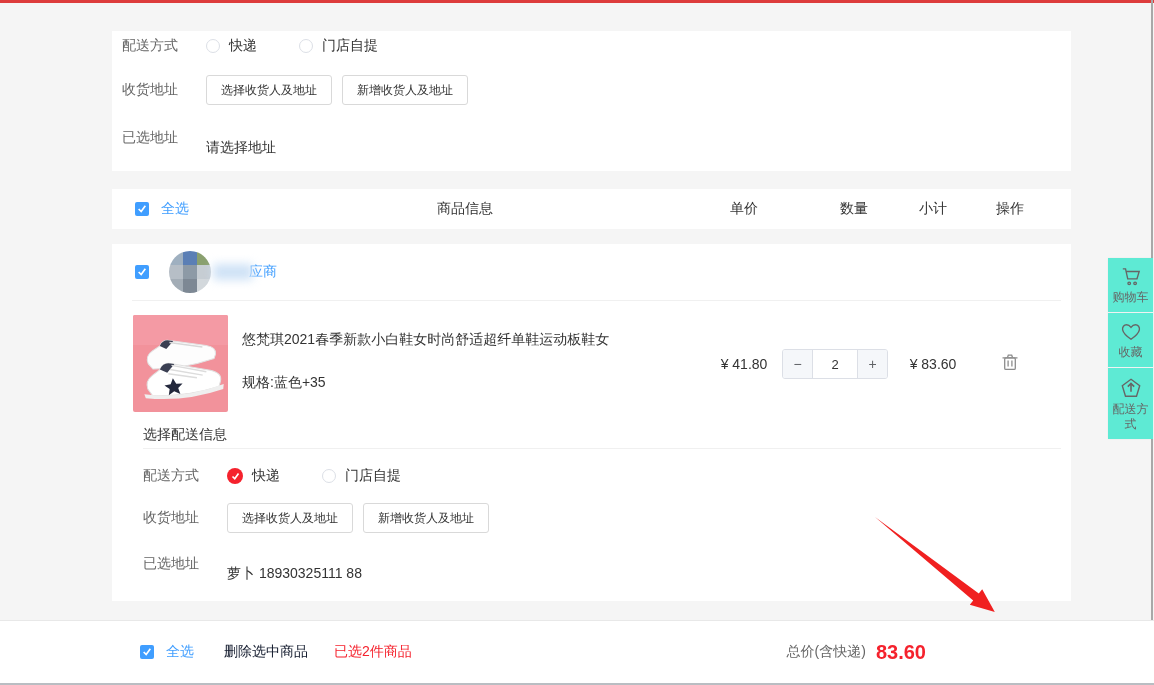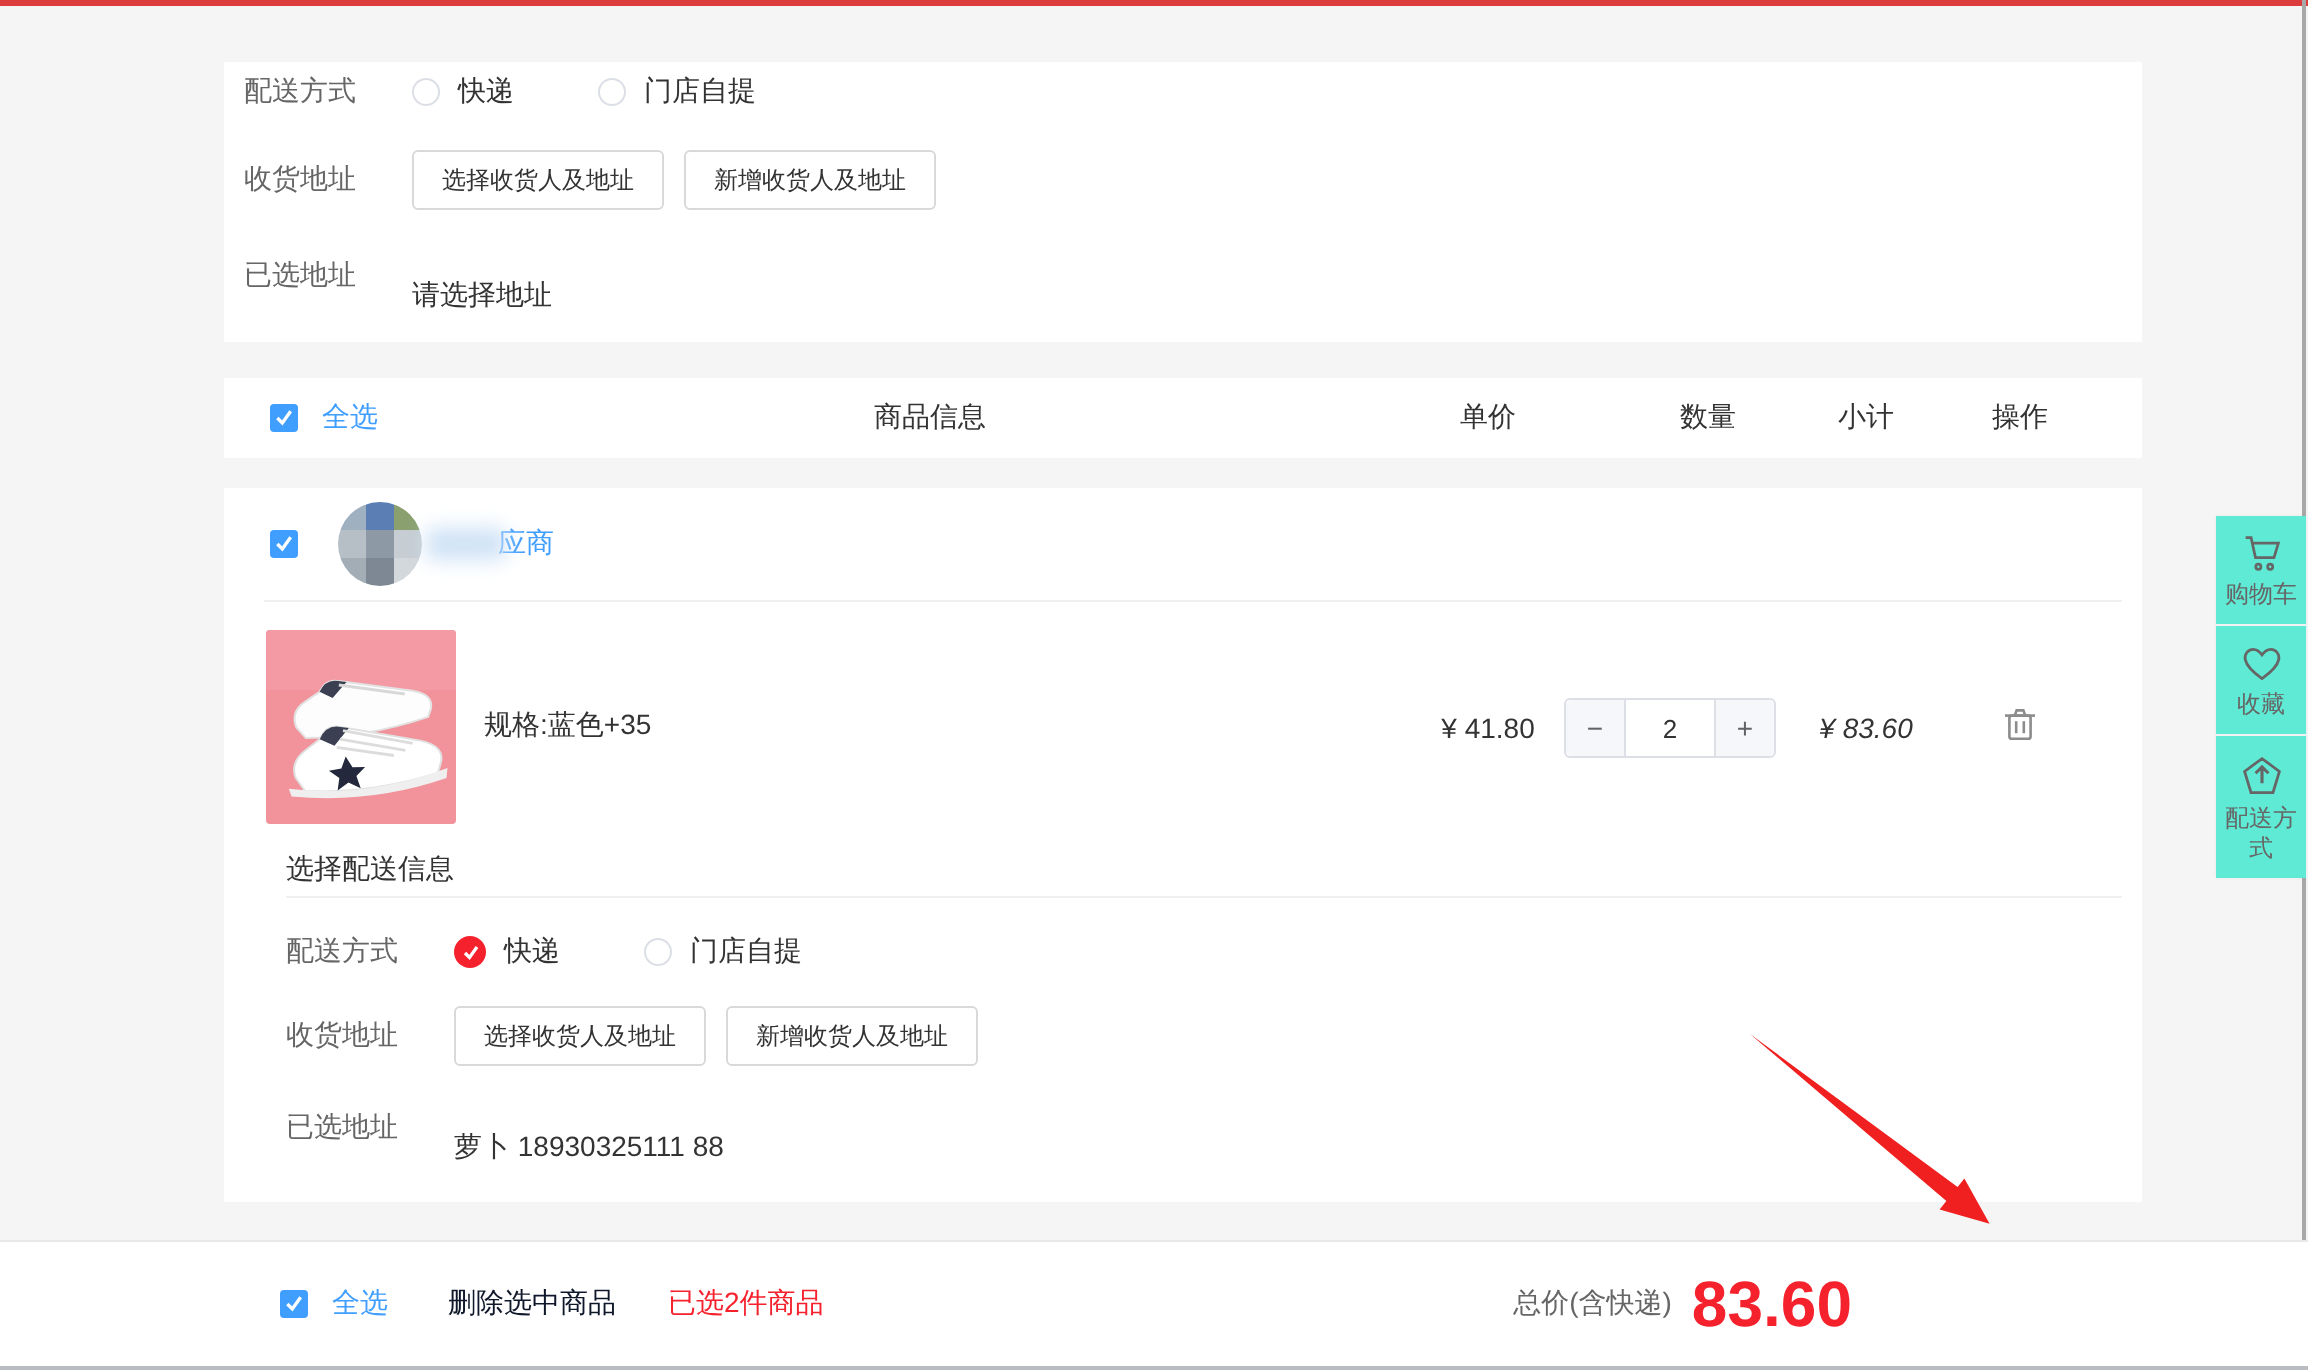--- a/index.html
+++ b/index.html
@@ -59,21 +59,21 @@
   .product-text { position:absolute; left:130px; top:28px; width:470px; }
   .product-title { color:#333; line-height:20px; }
   .product-spec { color:#333; margin-top:25px; }
   .cell-unit-price { position:absolute; left:632px; top:55px; transform:translateX(-50%); }
   .stepper { position:absolute; left:670px; top:48px; display:flex; height:30px; border:1px solid #dcdfe6; border-radius:3px; overflow:hidden; background:#fff; }
   .step-btn { width:30px; height:100%; background:#f5f7fa; border:none; color:#606266; font-size:14px; cursor:pointer; }
   .step-btn.minus { border-right:1px solid #dcdfe6; }
   .step-btn.plus  { border-left:1px solid #dcdfe6; }
   .step-input { width:44px; border:none; text-align:center; font-size:13px; color:#333; outline:none;
     font-family:"Liberation Sans","DejaVu Sans",sans-serif; }
-  .cell-subtotal { position:absolute; left:821px; top:55px; transform:translateX(-50%);font-style:italic; }
+  .cell-subtotal { position:absolute; left:821px; top:55px; transform:translateX(-50%); }
   .trash-btn { position:absolute; left:898px; top:52px; transform:translateX(-50%); background:none; border:none; cursor:pointer; }
 
   .delivery-title { margin:14px 0 0 31px; color:#333; }
   .delivery-rows { padding-left:31px; }
   .delivery-rows .form-row { margin-top:12px; }
 
   
   .arrow-overlay { position:absolute; left:858px; top:505px; z-index:30; pointer-events:none; }
 
   
@@ -82,21 +82,21 @@
   .float-cell:last-child { border-bottom:none; }
   .float-cell svg { display:block; margin:0 auto 3px auto; }
 
   
   .bottom-bar { position:absolute; left:0; top:620px; width:1154px; height:63px; background:#fff; border-top:1px solid #e8e8e8; z-index:20; }
   .bar-left { position:absolute; left:140px; top:0; height:100%; display:flex; align-items:center; }
   .bar-delete { color:#0f172a; margin-left:30px; cursor:pointer;text-align:center; }
   .bar-count { color:#f5222d; margin-left:26px; }
   .bar-right { position:absolute; right:228px; top:0; height:100%; display:flex; align-items:center; }
   .total-label { color:#666; }
-  .total-value { color:#f5222d; font-size:32px; font-weight:bold; margin-left:10px; }
+  .total-value { color:#f5222d; font-size:20px; font-weight:bold; margin-left:10px; }
   .checkout-btn {
     position:absolute; left:960px; top:0; width:112px; height:63px;
     background:#f5222d; color:#fff; border:none; font-size:18px; letter-spacing:6px;
     text-indent:6px; cursor:pointer; font-family:"Liberation Sans","DejaVu Sans",sans-serif;
   }
 </style>
 </head>
 <body>
 
 <div class="top-line"></div>
@@ -186,20 +186,21 @@
         <g transform="translate(10,42) rotate(-6 42 22)">
           <path d="M4 28 Q2 20 10 15 L18 10 Q22 3 29 5 L68 16 Q80 20 77 28 L75 33 Q40 40 8 35 Z" fill="#ffffff" stroke="#e0e0e0" stroke-width="1"></path>
           <path d="M18 10 Q22 3 29 5 L33 6 L25 14 Z" fill="#3a3f52"></path>
           <path d="M0 33 Q38 42 80 31 L79 36 Q40 45 1 37 Z" fill="#efefef"></path>
           <path d="M30 7 L64 17 M28 11 L60 20 M26 15 L54 22" stroke="#dcdcdc" stroke-width="1.4" fill="none"></path>
           <path d="M30 20 l2.8 5.7 6.3.5-4.8 4.1 1.5 6.2-5.8-3.4-5.8 3.4 1.5-6.2-4.8-4.1 6.3-.5z" fill="#23283c"></path>
         </g>
       </svg>
 
       <div class="product-text">
+        <div class="product-title">悠梵琪2021春季新款小白鞋女时尚舒适超纤单鞋运动板鞋女</div>
         <div class="product-spec">规格:蓝色+35</div>
       </div>
 
       <span class="cell-unit-price">¥ 41.80</span>
 
       <div class="stepper">
         <button class="step-btn minus">−</button>
         <input class="step-input" value="2" style="">
         <button class="step-btn plus">+</button>
       </div>

